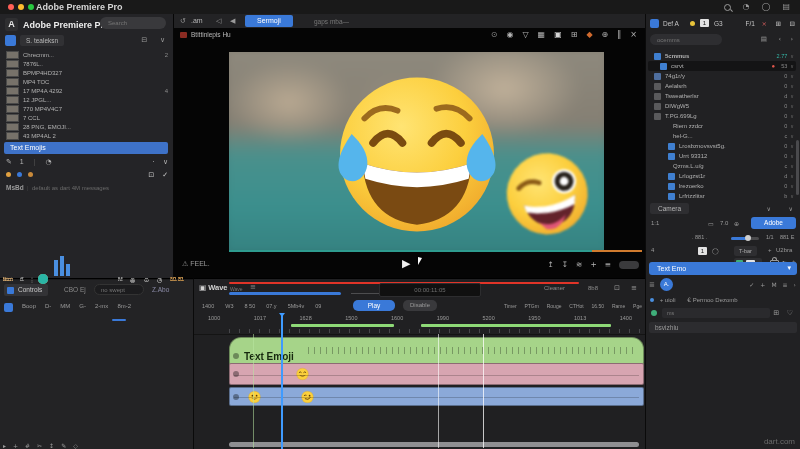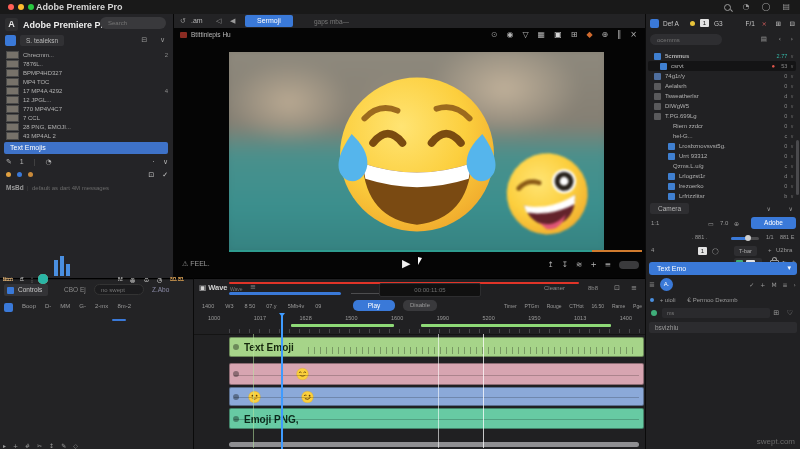--- a/index.html
+++ b/index.html
@@ -122,21 +122,21 @@
   .btn-dis{position:absolute;left:209px;top:0;width:34px;height:11px;border-radius:5px;background:#39393c;color:#9a9a9a;font-size:6px;text-align:center;line-height:11px;}
   .tl-rtoks{position:absolute;left:310px;top:3px;width:138px;display:flex;justify-content:space-between;font-size:5px;color:#9a9a9a;}
   .tl-ruler{position:absolute;left:0;top:34px;width:452px;height:21px;border-bottom:1px solid #141414;}
   .tl-nums{position:absolute;left:14px;top:2px;width:424px;display:flex;justify-content:space-between;font-size:5.5px;color:#9a9a9a;}
   .wa{position:absolute;top:11px;height:3px;border-radius:1px;}
   .tl-ticks{position:absolute;left:35px;top:16px;width:415px;height:4px;
             background:repeating-linear-gradient(90deg,#46464a 0 1px,transparent 1px 10px);}
   .clip{position:absolute;left:35px;width:415px;border-radius:2px;box-sizing:border-box;border:1px solid rgba(0,0,0,.35);}
   .clip::before{content:"";position:absolute;left:3px;top:50%;transform:translateY(-50%);width:6px;height:6px;border-radius:50%;background:rgba(0,0,0,.35);}
   .clip .clabel{position:absolute;left:14px;top:50%;transform:translateY(-50%);font-size:10px;font-weight:bold;color:#16280e;white-space:nowrap;}
-  .clip-v3{top:3px;height:20px;}
+  .clip-v3{top:3px;height:37px;border-radius:12px;}
   .clip-v3::after{content:"";position:absolute;left:78px;right:5px;top:9px;height:7px;
                   background:repeating-linear-gradient(90deg,rgba(0,0,0,.28) 0 1px,transparent 1px 6px);}
   .clip-v2{top:29px;height:22px;}
   .clip-v1{top:53px;height:19px;}
   .clip-a1{top:74px;height:21px;}
   .mid::after{content:"";position:absolute;left:4px;right:4px;top:55%;height:1px;background:rgba(0,0,0,.2);}
   .tracks{position:absolute;left:0;top:55px;width:452px;height:116px;}
   .temoji{position:absolute;top:50%;transform:translateY(-50%);}
   .tl-scroll{position:absolute;left:35px;top:108px;width:410px;height:5px;background:#8f8f92;border-radius:3px;}
   .vline{position:absolute;width:1px;}
@@ -607,23 +607,20 @@
             <circle cx="13.2" cy="8" r="1.3" fill="#5a3a08"></circle>
           <path d="M5 11.5 Q10 16 15 11.5 Q10 13.8 5 11.5 Z" fill="#6b4310"></path>
         </svg>
         <svg class="temoji" style="left:71px" width="13" height="13" viewBox="0 0 20 20">
           <circle cx="10" cy="10" r="9" fill="#fcd03c" stroke="#d9a82c" stroke-width="0.6"></circle>
           <path d="M4.5 8 Q6.5 6.5 8.5 7.5" stroke="#5a3a08" stroke-width="1.3" fill="none"></path>
           <circle cx="13.2" cy="8" r="1.3" fill="#5a3a08"></circle>
           <path d="M6 12.5 Q11 15.5 14.5 10.8" stroke="#5a3a08" stroke-width="1.4" fill="none"></path>
         </svg>
       </div>
-      <div class="clip clip-a1 mid" style="background: rgb(103, 202, 163);">
-        <span class="clabel" style="color:#0c2a1c">Emoji PNG,</span>
-      </div>
       <div class="tl-scroll"></div>
     </div>
 
     <div class="vline" style="left:59px;top:55px;height:114px;background:rgba(184,230,160,.55)"></div>
     <div class="vline" style="left:244px;top:55px;height:114px;background:rgba(255,255,255,.6)"></div>
     <div class="vline" style="left:289px;top:55px;height:114px;background:rgba(255,255,255,.75)"></div>
     <div class="playhead" style="background: rgb(63, 155, 255);"></div>
   </div>
 
   <div class="rp">
@@ -834,15 +831,15 @@
       <span class="dot" style="position:absolute;left:5px;top:2px;background:#3fae7a;width:6px;height:6px"></span>
       <span class="rp-gpill">ms</span>
       <span class="ic" style="position:absolute;right:22px;top:1px;color:#9a9a9a">⊞</span>
       <span class="ic" style="position:absolute;right:8px;top:1px;color:#9a9a9a">♡</span>
     </div>
 
     <div class="rp-b">
       <span>bsvizhiu</span>
     </div>
 
-    <span class="watermark">swept.com</span>
+    <span class="watermark">dart.com</span>
   </div>
 </div>
 
 </body></html>

